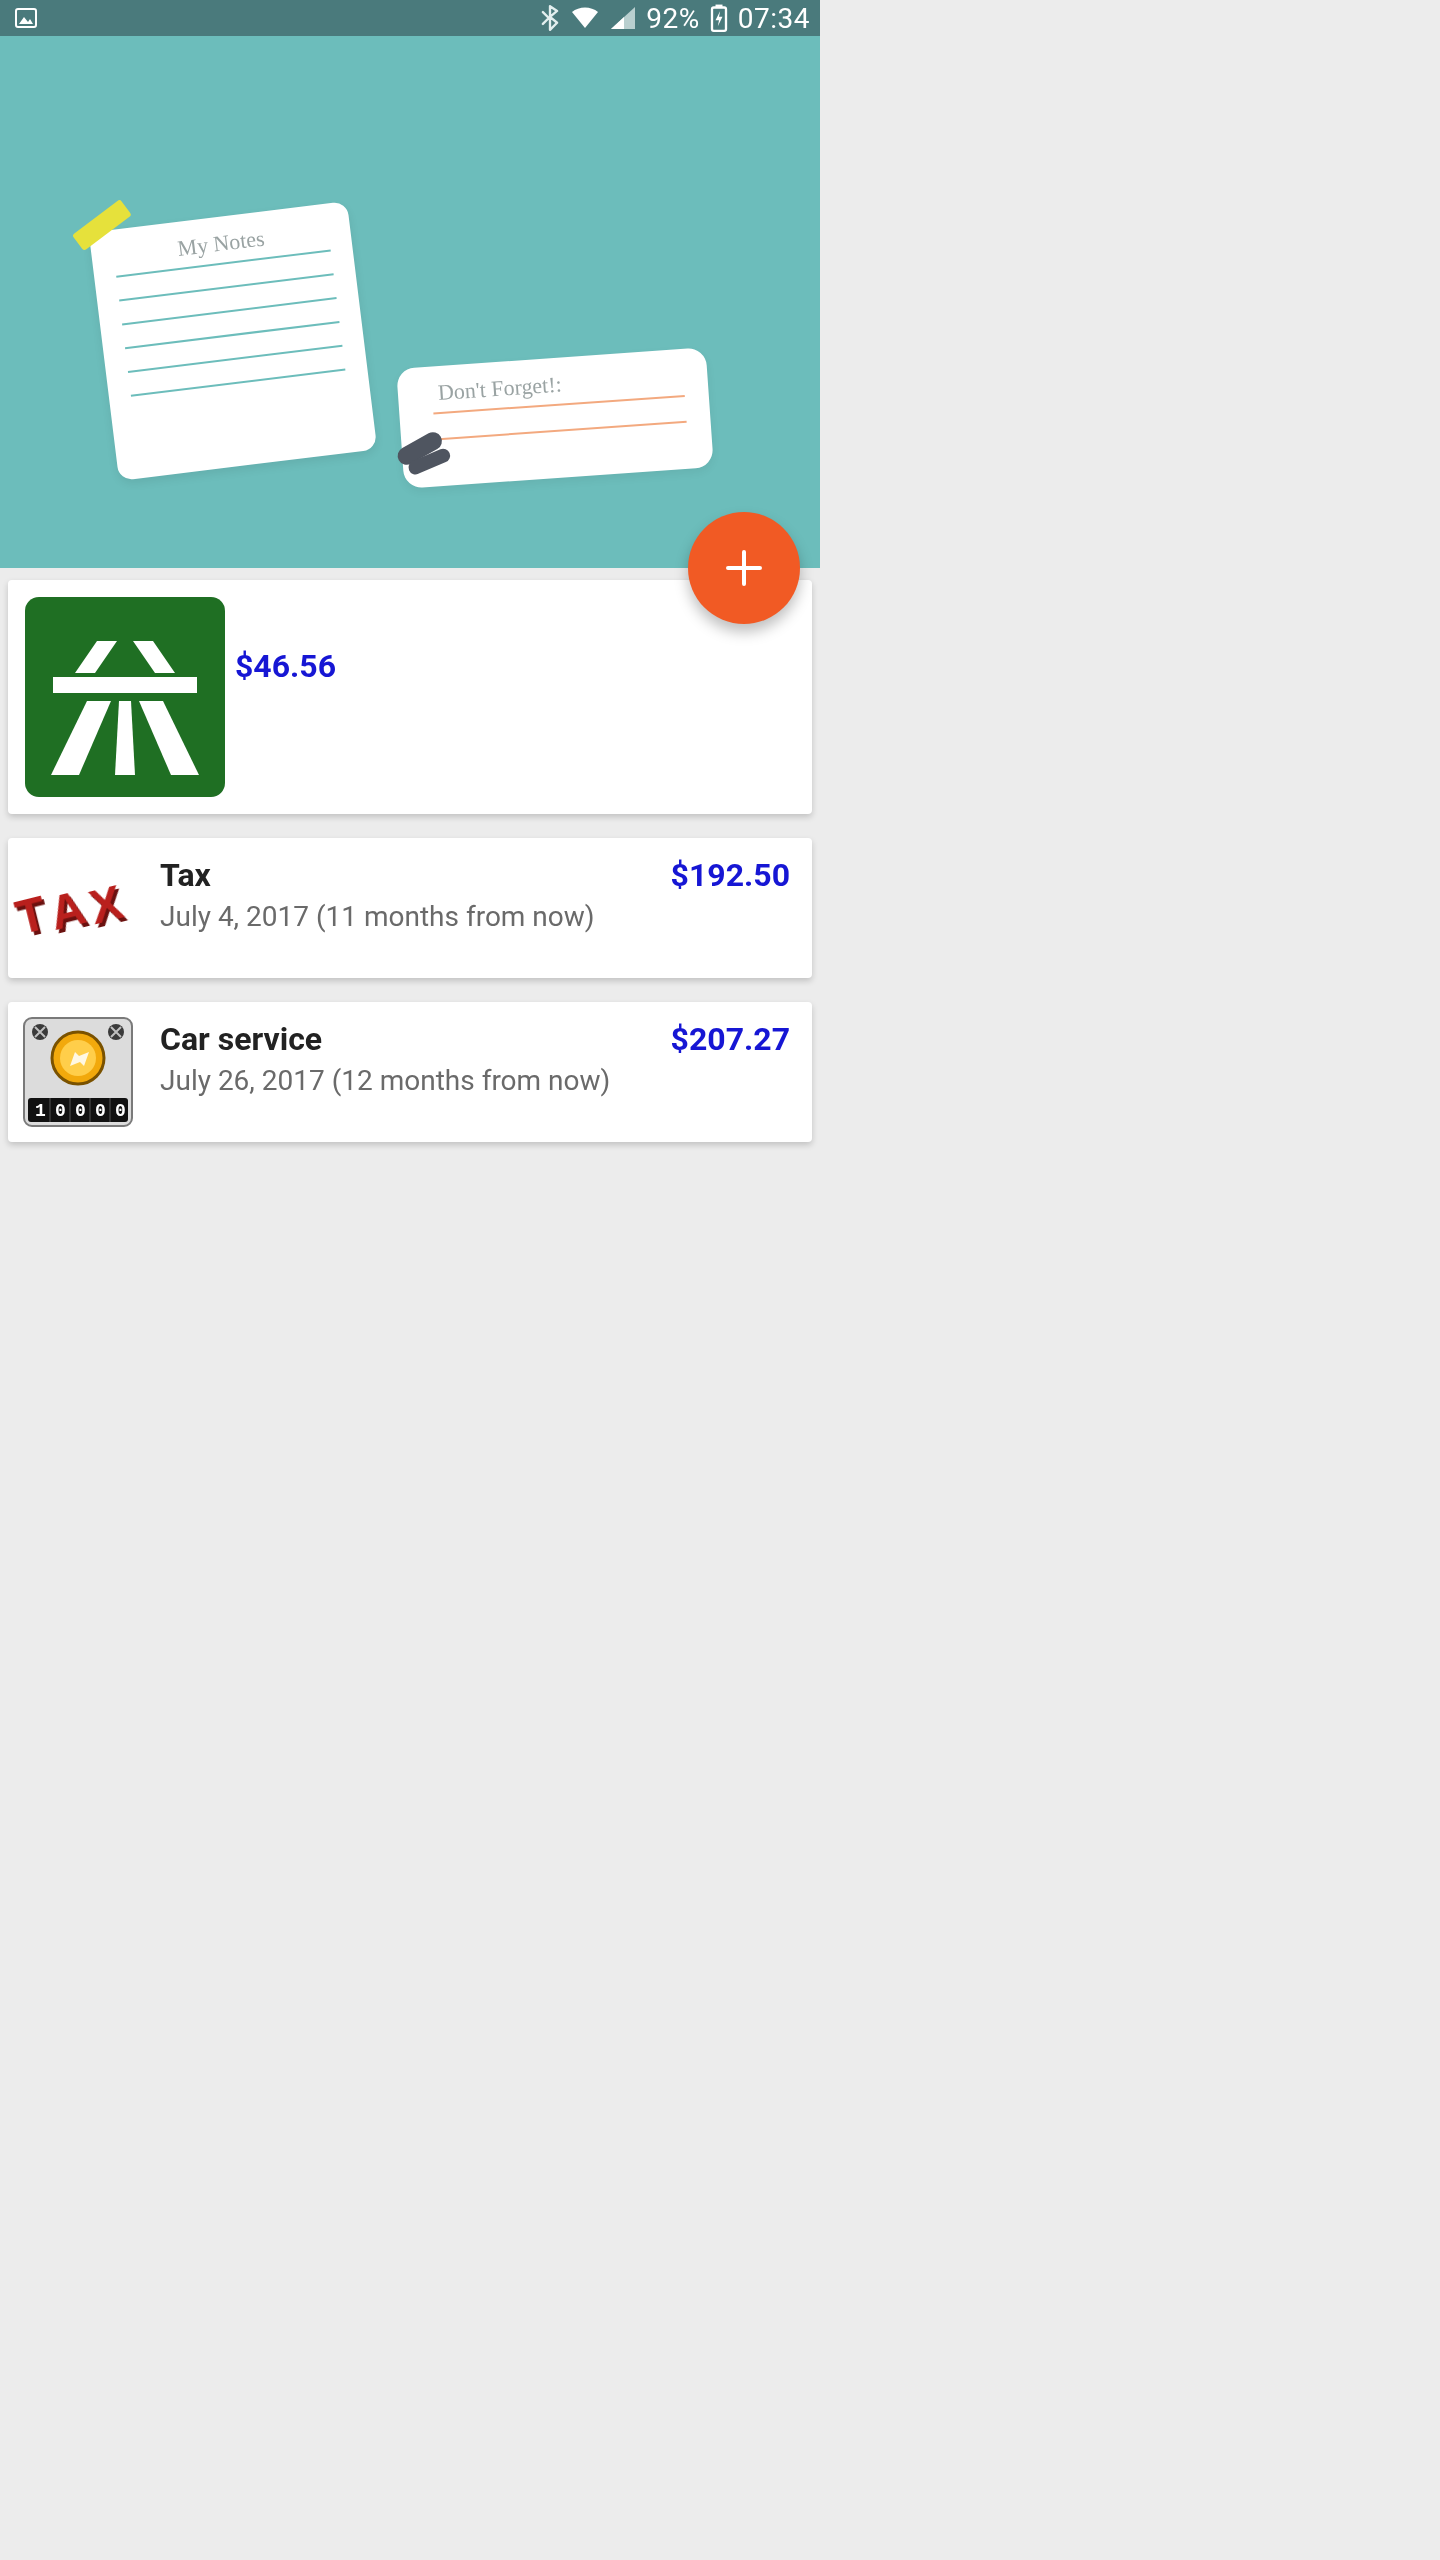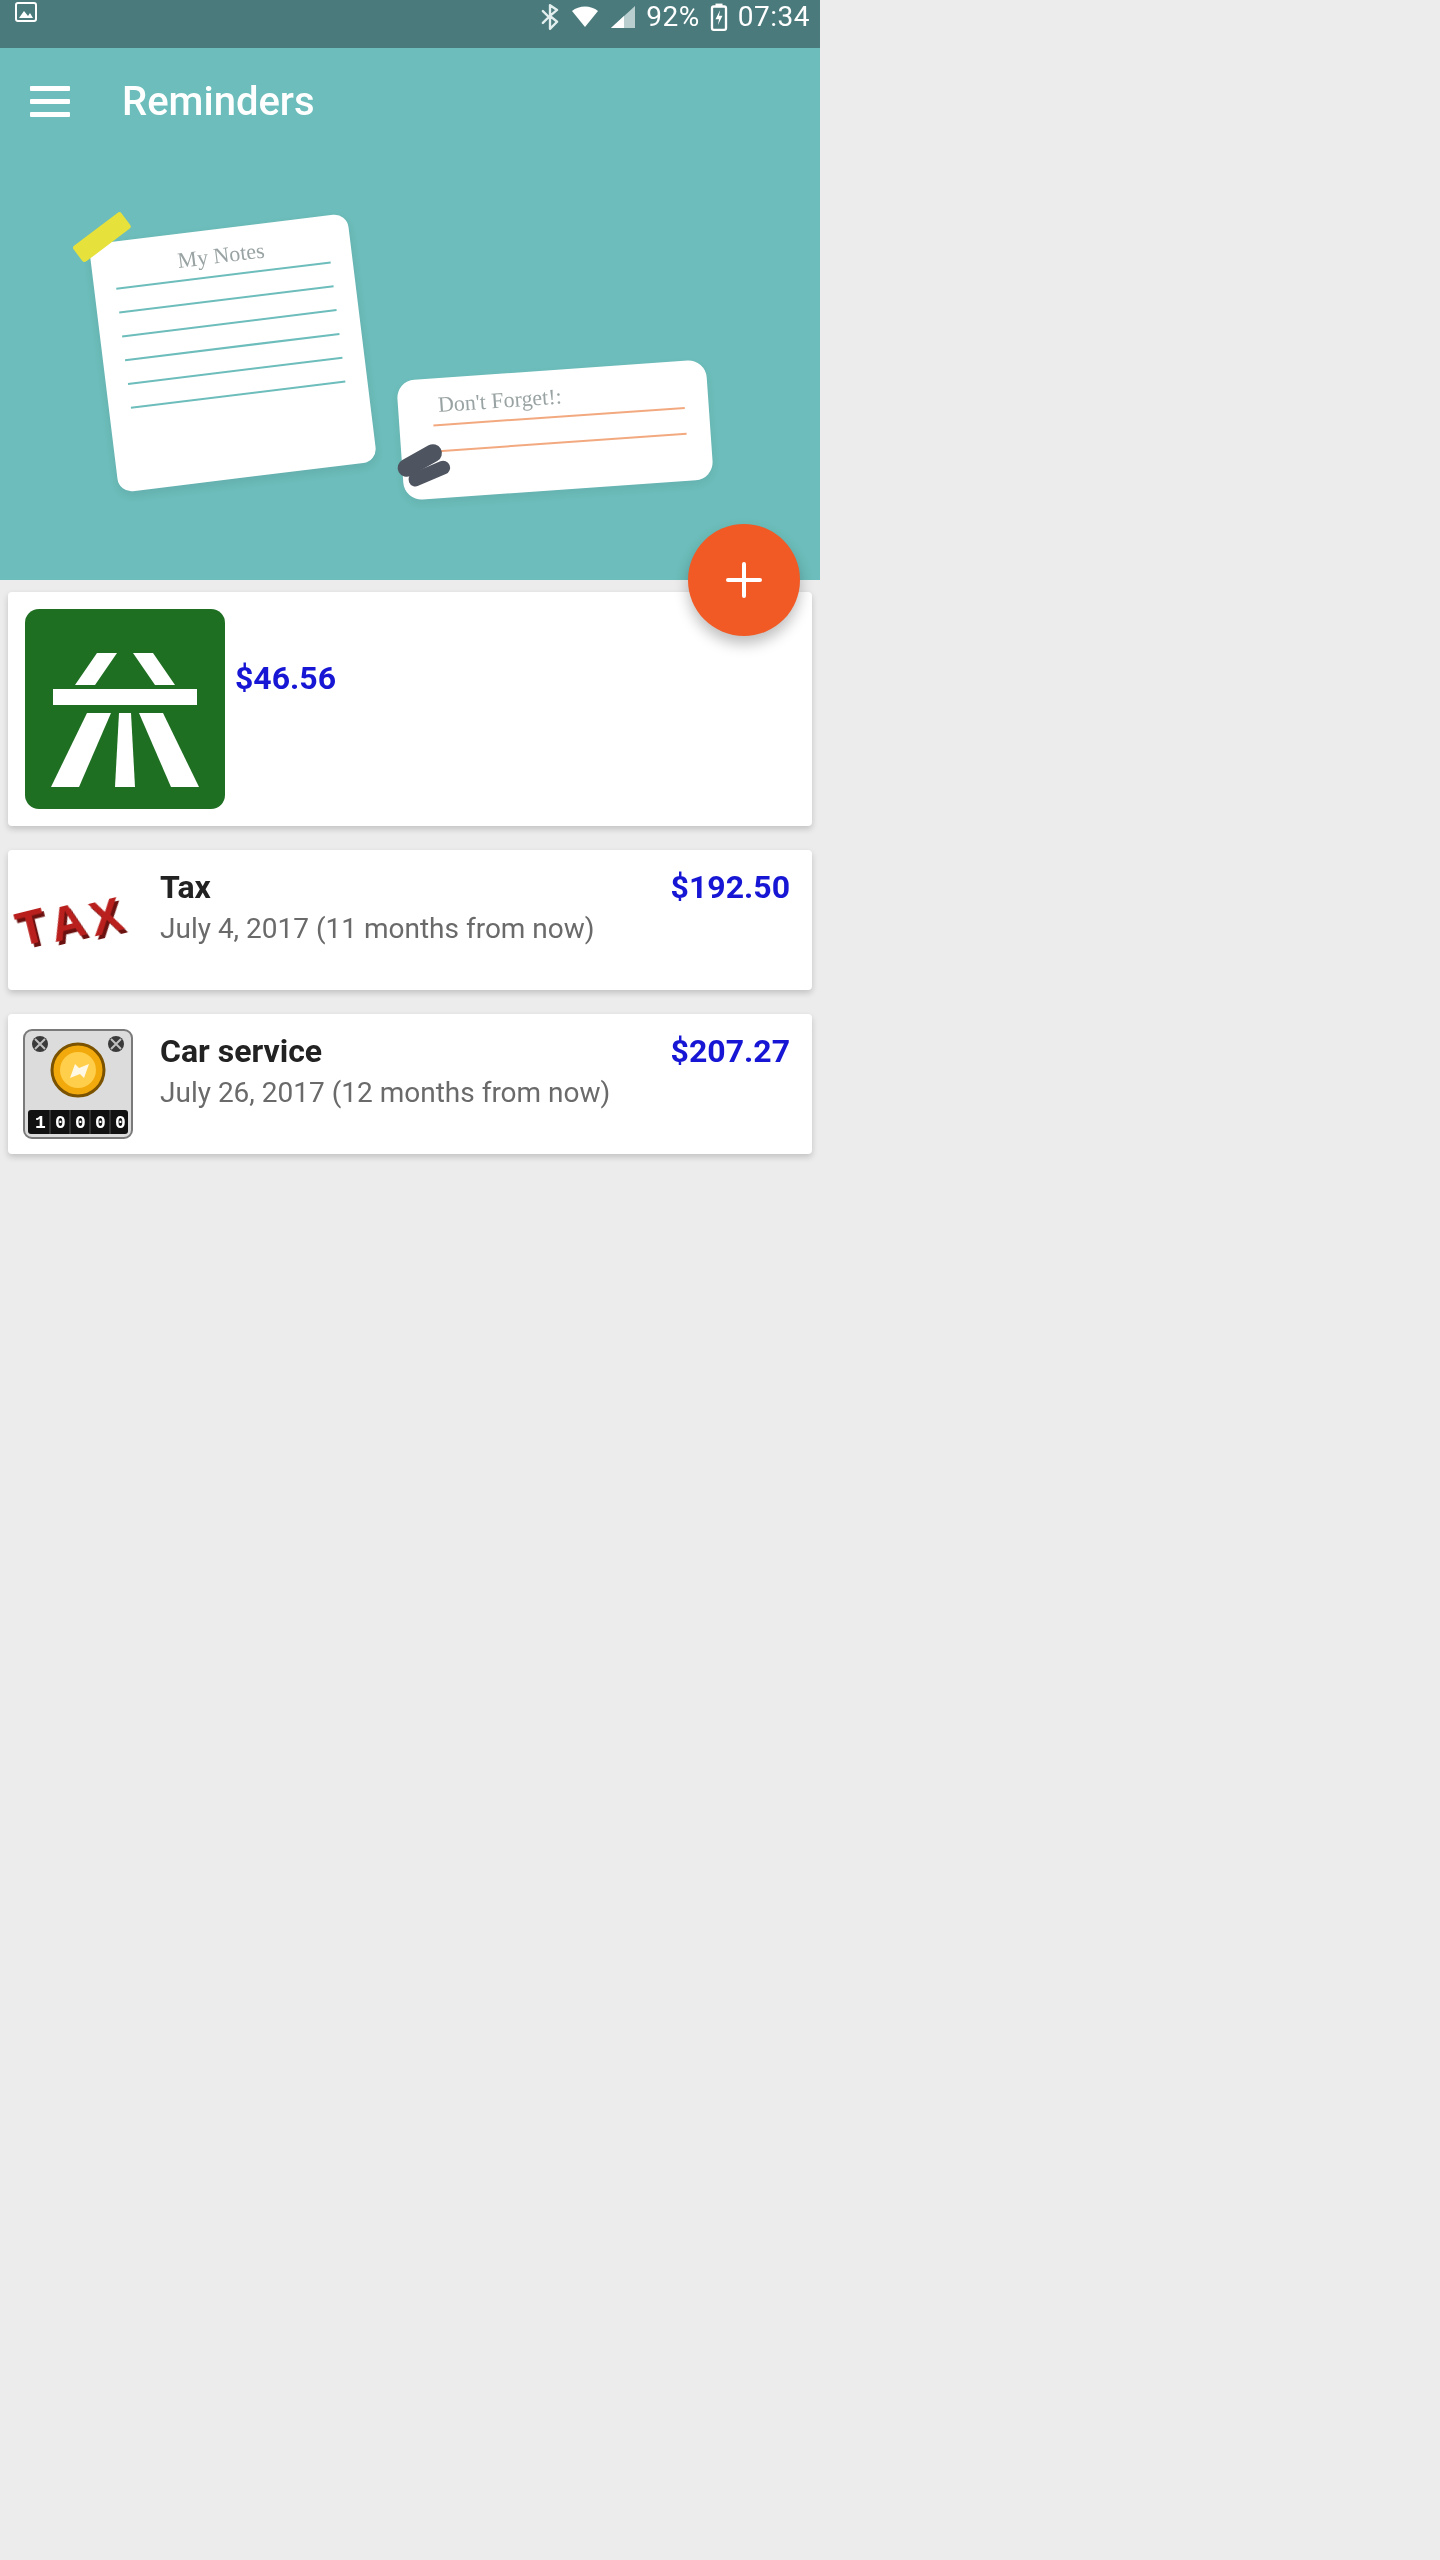--- a/index.html
+++ b/index.html
@@ -1,24 +1,24 @@
 <!DOCTYPE html>
 <html><head>
 <meta charset="utf-8">
 <style>
   * { box-sizing: border-box; margin: 0; padding: 0; }
   html, body { width: 820px; height: 1456px; font-family: Roboto, "Helvetica Neue", Arial, sans-serif; background: #ececec; overflow: hidden; }
 
   
   .status-bar {
-    height: 48px;
+    height: 36px;
     background: #4a7a7c;
     color: #fff;
     display: flex;
-    align-items: flex-start;
+    align-items: center;
     justify-content: space-between;
     padding: 0 10px 0 14px;
     font-size: 28px;
     letter-spacing: 0.5px;
   }
   .status-left, .status-right { display: flex; align-items: center; gap: 8px; }
   .status-right { gap: 10px; }
   .sb-icon { display: inline-flex; align-items: center; justify-content: center; }
   .sb-icon svg { display: block; }
 
@@ -152,28 +152,20 @@
           <rect x="1" y="3" width="12" height="20" rx="1.5" fill="none" stroke="#fff" stroke-width="2"></rect>
           <rect x="4" y="0.5" width="6" height="3" fill="#fff"></rect>
           <path d="M8 6l-4 8h3l-1 5 4-8h-3z" fill="#fff"></path>
         </svg>
     </span>
     <span>07:34</span>
   </div>
 </div>
 
 <div class="header">
-  <div class="header-bar">
-    <div class="hamburger">
-      <span></span>
-        <span></span>
-        <span></span>
-    </div>
-    <div class="header-title">Reminders</div>
-  </div>
 
   <div class="note note1">
     <div class="tape"></div>
     <div class="note1-title">My Notes</div>
     <div class="note1-lines">
         <div></div>
         <div></div>
         <div></div>
         <div></div>
         <div></div>

